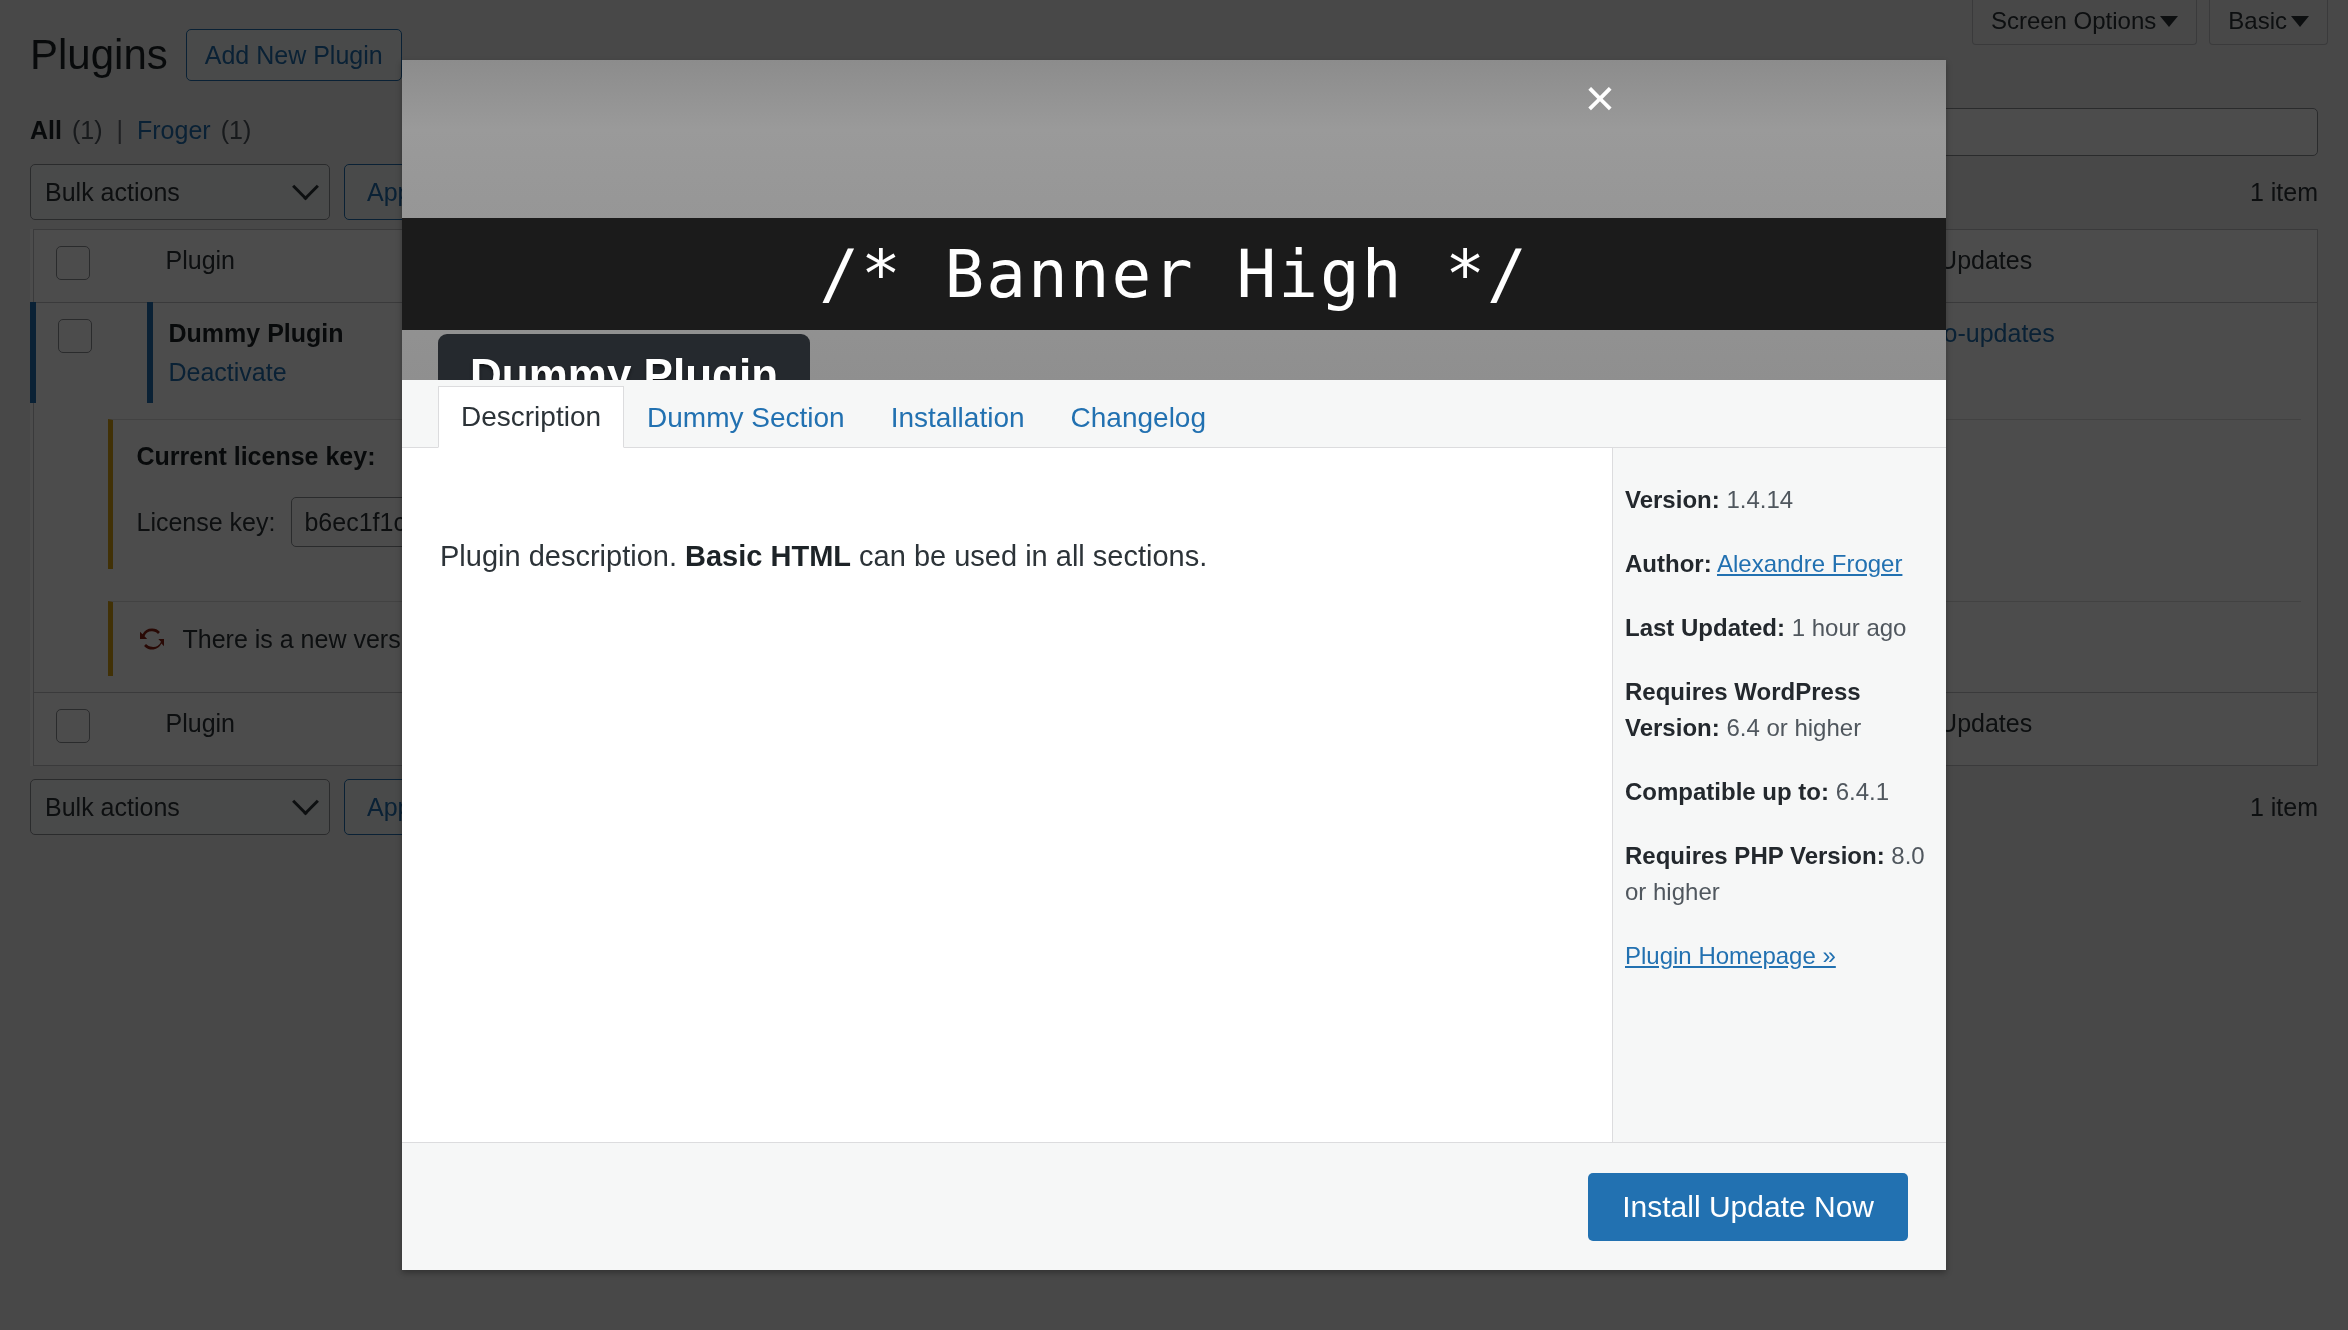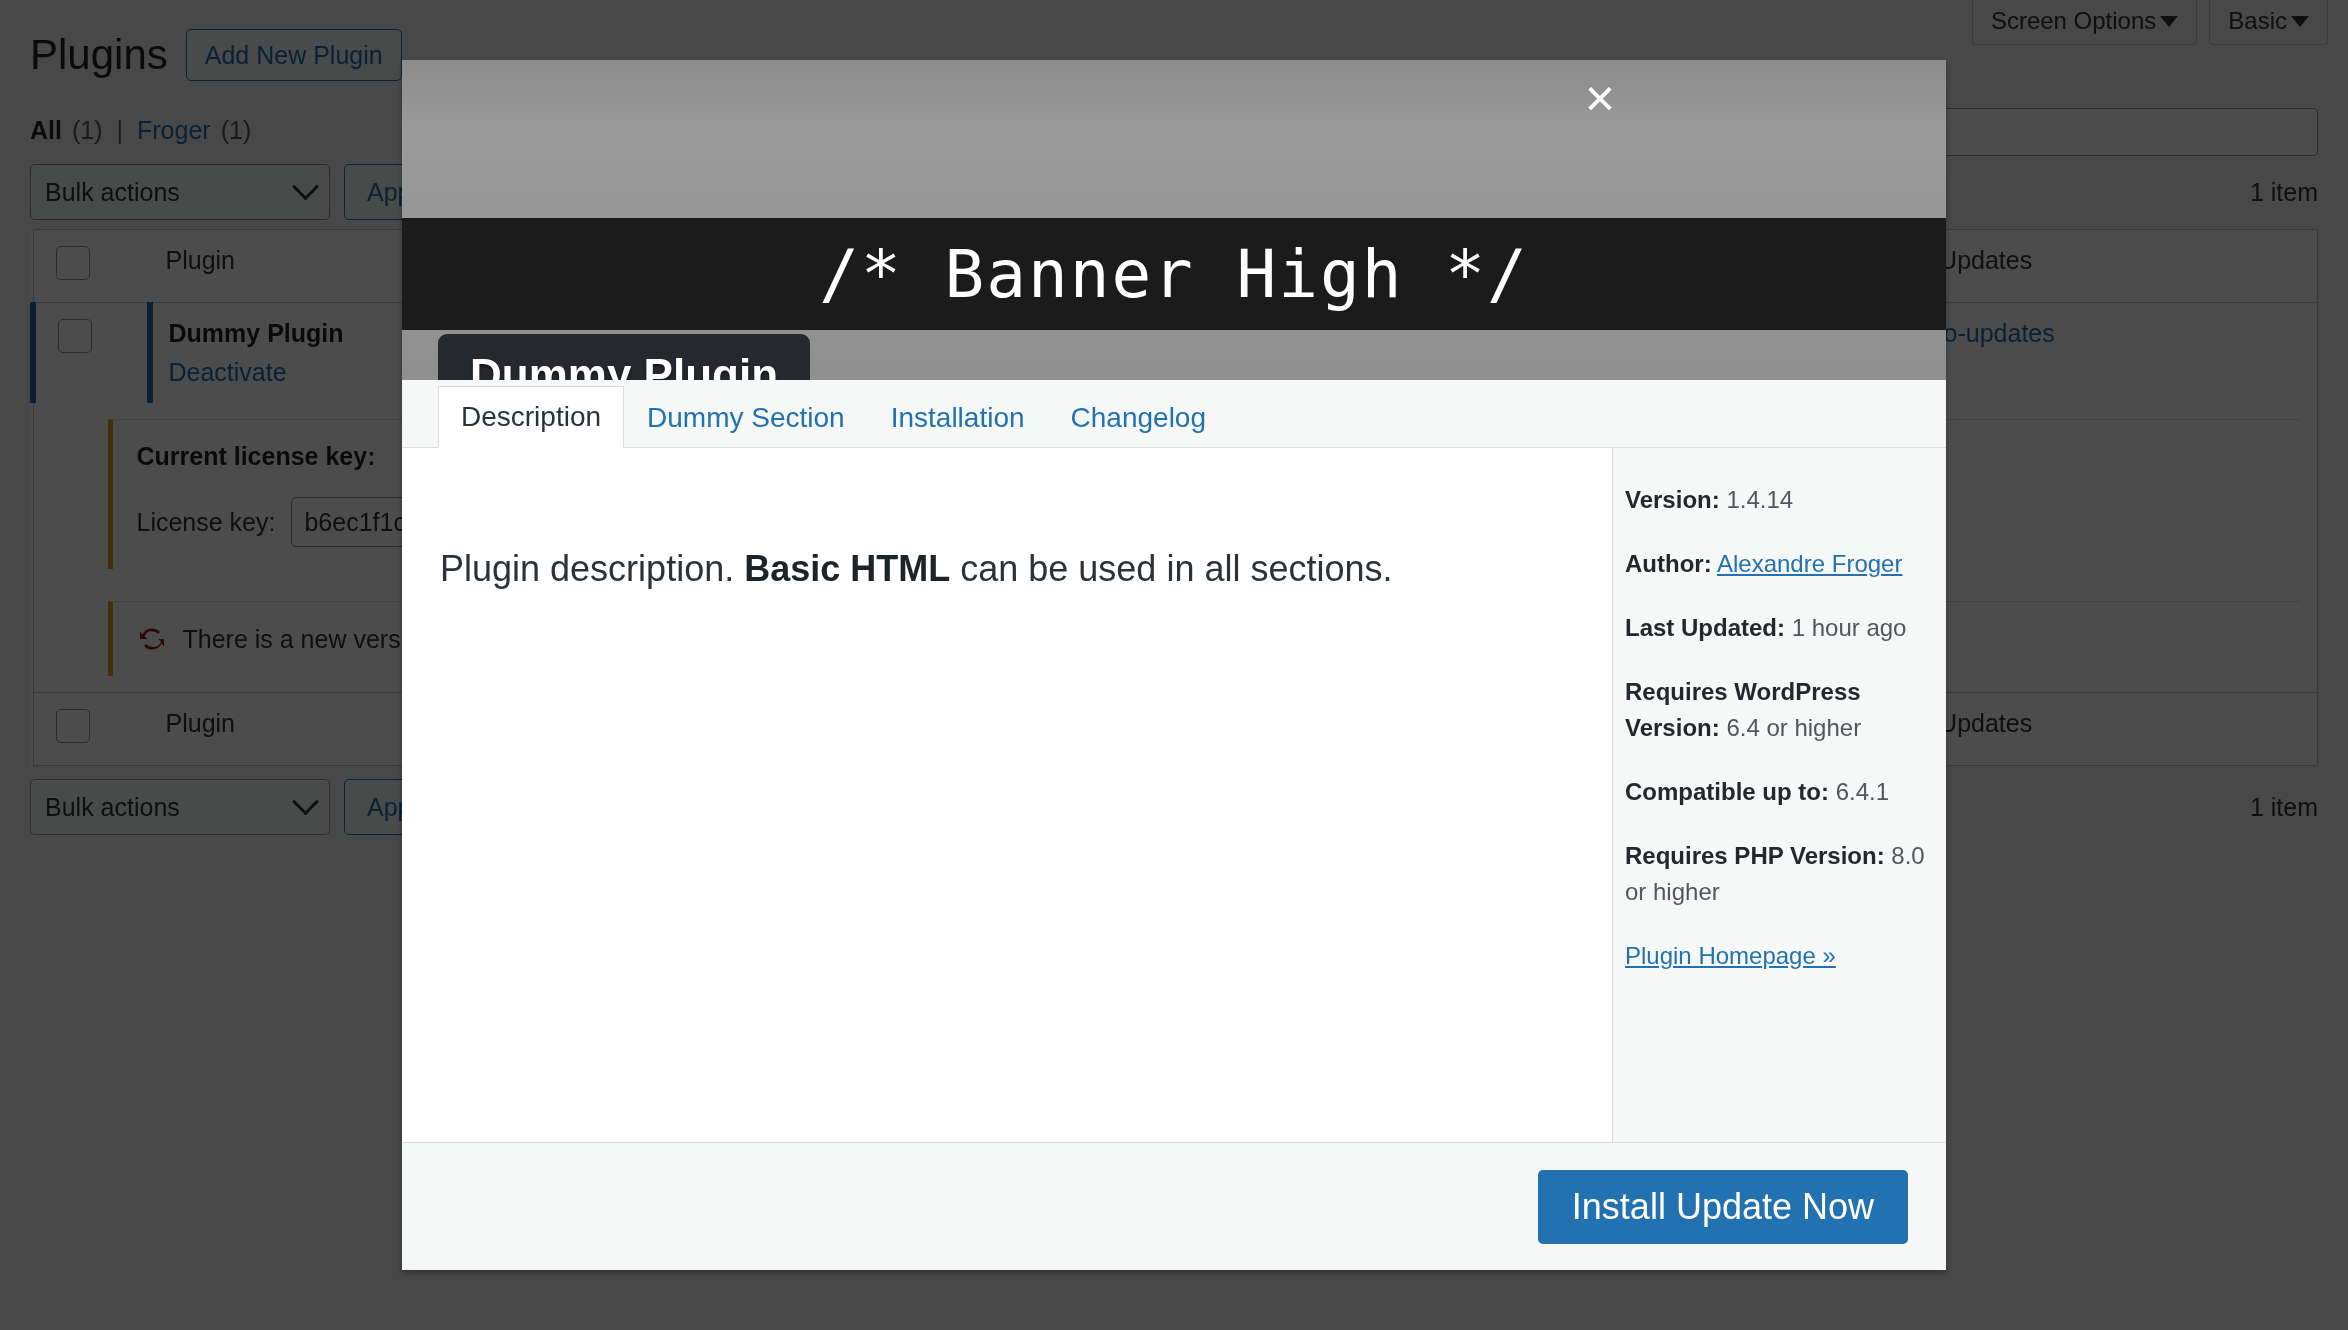--- a/index.html
+++ b/index.html
@@ -346,21 +346,21 @@
 
   .modal-body {
     flex: 1;
     display: flex;
     min-height: 0;
     background: #fff;
   }
   .modal-main {
     flex: 1;
     padding: 56px 38px 38px 38px;
-    font-size: 36px;
+    font-size: 29px;
     color: #2c3338;
     line-height: 1.6;
     background: #fff;
     box-sizing: border-box;
   }
   .modal-main b { font-weight: 700; color: #1d2327; }
   .modal-sidebar {
     width: 334px;
     flex: none;
     border-left: 1px solid #dcdcde;
@@ -386,21 +386,21 @@
     align-items: center;
     justify-content: flex-end;
     padding-right: 38px;
     box-sizing: border-box;
   }
   .install-btn {
     background: #2271b1;
     color: #fff;
     border: none;
     border-radius: 5px;
-    font-size: 36px;
+    font-size: 30px;
     font-family: "Liberation Sans", sans-serif;
     padding: 19px 34px;
     line-height: 1;
     margin-left: 28px;
   }
 </style>
 </head>
 <body>
 
 <div id="page-root">

